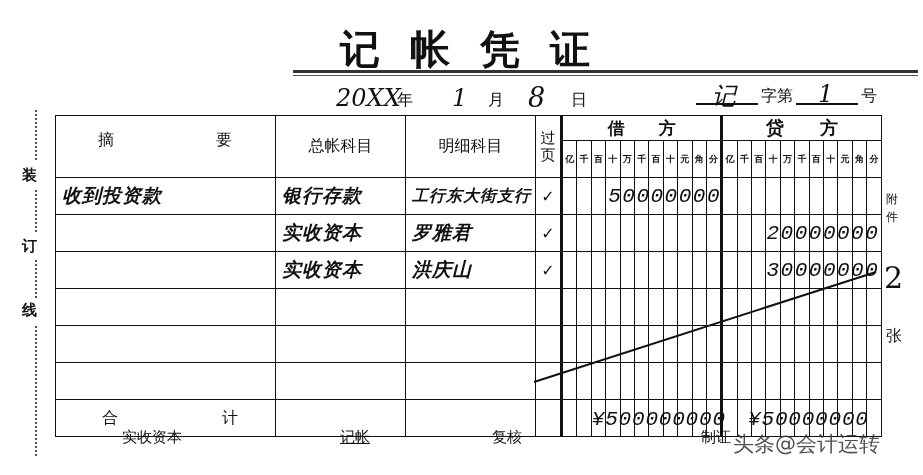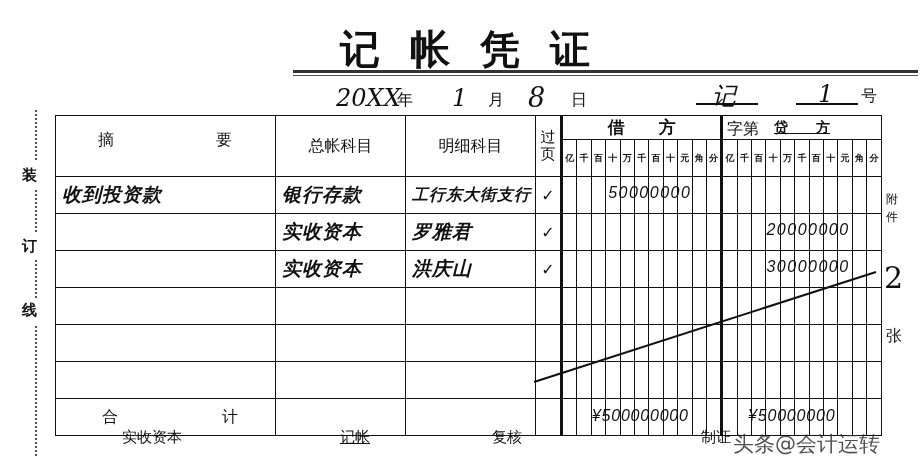--- a/index.html
+++ b/index.html
@@ -12,42 +12,42 @@
   .hand { font-family:"DejaVu Serif","Liberation Serif",serif; font-style:italic; color:#111; }
   .date-year { left:336px; top:84px; font-size:24px; }
   .lbl { font-size:16px; color:#111; }
   .binding { left:22px; width:16px; font-size:15px; font-weight:bold; }
   .dotline { left:35px; width:0; border-left:2px dotted #555; }
   table.v { position:absolute; left:55px; top:115px; border-collapse:collapse; }
   table.v td { border:1.6px solid #111; padding:0; height:36px; position:relative; }
   .hdr { font-size:16px; text-align:center; }
   .dig { width:13.4px; font-size:9px; text-align:center; font-weight:bold; }
   .hw { font-family:"DejaVu Serif","Liberation Serif",serif; font-style:italic; font-size:19px; padding-left:6px !important; white-space:nowrap; letter-spacing:1px;font-weight:bold; }
-  .amt { position:absolute; font-family:Liberation Sans, sans-serif; font-style:italic; font-size:16px; letter-spacing:1.5px; white-space:nowrap; }
+  .amt { position:absolute; font-family:Liberation Mono, monospace; font-style:italic; font-size:21px; letter-spacing:1.5px; white-space:nowrap; }
   .check { text-align:center; font-size:16px; }
   .footer { top:428px; font-size:15px; }
   .watermark { left:724px; top:430px; font-size:21px; color:#333; opacity:0.85;margin-left:9px; }
 </style>
 </head>
 <body>
 
 <div class="abs title">记帐凭证</div>
 <div class="abs title-line1"></div>
 <div class="abs title-line2"></div>
 
 <span class="abs hand date-year">20XX</span>
 <span class="abs lbl" style="left:397px;top:90px;">年</span>
 <span class="abs hand" style="left:452px;top:84px;font-size:24px;">1</span>
 <span class="abs lbl" style="left:488px;top:90px;">月</span>
 <span class="abs hand" style="left:528px;top:82px;font-size:27px;">8</span>
 <span class="abs lbl" style="left:571px;top:90px;">日</span>
 
 <span class="abs hand" style="left:712px;top:80px;font-size:24px;">记</span>
 <div class="abs" style="left:696px;top:103px;width:62px;height:1.5px;background:#111;"></div>
-<span class="abs lbl" style="left:727px;top:86px;margin-top:33px;">字第</span>
+<span class="abs lbl" style="left:761px;top:86px;">字第</span>
 <span class="abs hand" style="left:818px;top:80px;font-size:24px;">1</span>
 <div class="abs" style="left:796px;top:103px;width:62px;height:1.5px;background:#111;"></div>
 <span class="abs lbl" style="left:861px;top:86px;">号</span>
 
 <div class="abs dotline" style="top:110px;height:50px;"></div>
 <span class="abs binding" style="top:166px;">装</span>
 <div class="abs dotline" style="top:190px;height:42px;"></div>
 <span class="abs binding" style="top:237px;">订</span>
 <div class="abs dotline" style="top:260px;height:38px;"></div>
 <span class="abs binding" style="top:301px;">线</span>
@@ -69,21 +69,21 @@
   <tbody>
       <tr style="height:22px;">
     <td rowspan="2" class="hdr" style="height:45px;">
       <span style="position:absolute;left:42px;top:14px;">摘</span>
       <span style="position:absolute;left:160px;top:14px;">要</span>
     </td>
     <td rowspan="2" class="hdr">总帐科目</td>
     <td rowspan="2" class="hdr">明细科目</td>
     <td rowspan="2" class="hdr" style="font-size:15px;line-height:17px;width:22px;">过页</td>
     <td colspan="11" class="hdr" style="height:20px;font-size:17px;font-weight:bold;border-left-width:3px;">借　　方</td>
-    <td colspan="11" class="hdr" style="height:20px;font-size:14px;font-weight:bold;border-left-width:3px;text-decoration:underline;">贷　　方</td>
+    <td colspan="11" class="hdr" style="height:20px;font-size:18px;font-weight:bold;border-left-width:3px;">贷　　方</td>
   </tr>
   <tr style="height:24px;">
     <td class="dig" style="height:22px;border-left-width:3px;">亿</td>
     <td class="dig">千</td>
     <td class="dig">百</td>
     <td class="dig">十</td>
     <td class="dig">万</td>
     <td class="dig">千</td>
     <td class="dig">百</td>
     <td class="dig">十</td>

